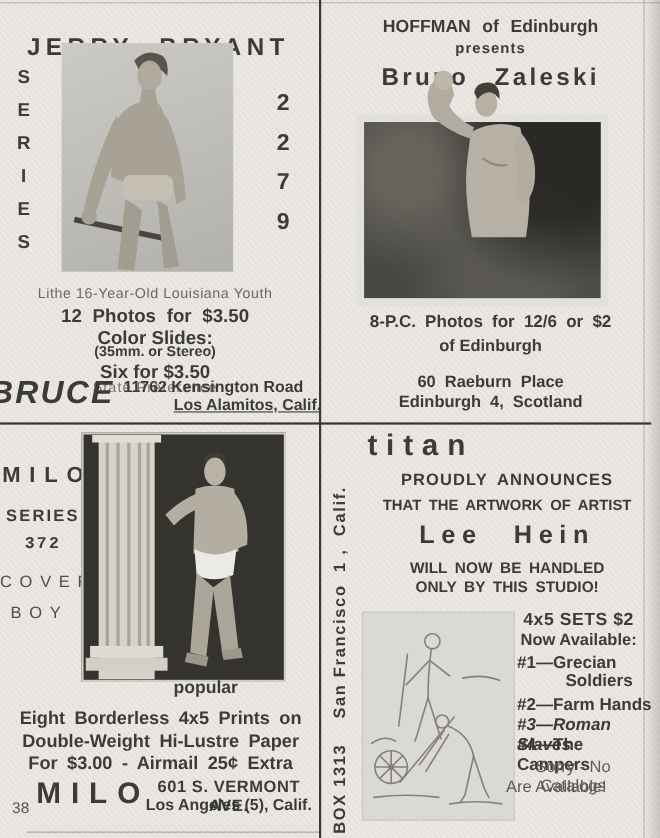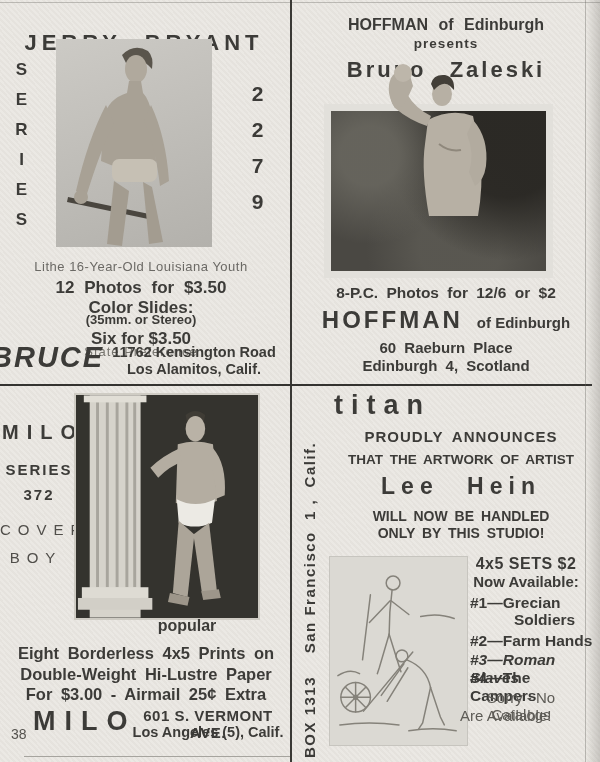--- a/index.html
+++ b/index.html
@@ -31,21 +31,21 @@
     background:linear-gradient(160deg,#cccac5,#b3b1ac);}
   .tl-photo svg{display:block;width:100%;height:100%;}
   .tl-caption{left:0;top:246px;width:282px;font-size:13px;color:#6b6965;letter-spacing:.5px;}
   .tl-o0{left:0;top:261px;width:282px;font-size:17px;word-spacing:5px;}
   .tl-o1{left:0;top:281px;width:282px;font-size:17px;}
   .tl-o2{left:0;top:299px;width:282px;font-size:13px;}
   .tl-o3{left:0;top:312px;width:282px;font-size:17px;}
   .tl-o4{left:0;top:331px;width:282px;font-size:13px;font-weight:400;color:#77756f;letter-spacing:1px;}
   .tl-studio{left:-9px;top:341px;font-size:29px;font-weight:700;font-style:italic;letter-spacing:2px;}
   .tl-addr1{left:96px;top:344px;width:196px;text-align:center;font-size:14.5px;}
-  .tl-addr2{left:96px;top:361px;width:196px;text-align:center;font-size:14.5px;}
+  .tl-addr2{left:96px;top:361px;width:196px;text-align:right;font-size:14.5px;text-decoration:underline;}
   
   .tr-h1{left:300px;top:16px;width:292px;font-size:16px;word-spacing:6px;}
   .tr-h2{left:300px;top:36px;width:292px;font-size:13.5px;letter-spacing:1px;}
   .tr-name{left:300px;top:57px;width:292px;font-size:22px;letter-spacing:3px;word-spacing:14px;}
   .tr-photo{left:324px;top:104px;width:229px;height:174px;margin:0;background:#e2e0db;
     box-sizing:border-box;padding:7px;}
   .tr-photo .dark{width:100%;height:100%;
     background:
       radial-gradient(circle at 18% 28%, rgba(108,106,98,.8) 0 14%, transparent 42%),
       radial-gradient(circle at 82% 18%, rgba(40,38,34,.9) 0 26%, transparent 55%),
@@ -58,21 +58,21 @@
   .tr-studio-line .big{font-size:24px;font-weight:700;letter-spacing:3px;}
   .tr-studio-line .small{font-size:15px;font-weight:700;}
   .tr-a1{left:300px;top:339px;width:292px;font-size:15px;word-spacing:4px;}
   .tr-a2{left:300px;top:357px;width:292px;font-size:15px;word-spacing:4px;}
   
   .bl-photo{left:74px;top:393px;width:186px;height:227px;margin:0;background:#34332e;
     border:2px solid #cfccc4;box-sizing:border-box;}
   .bl-photo svg{display:block;width:100%;height:100%;}
   .bl-milo{left:2px;top:421px;width:74px;font-size:20px;font-weight:700;letter-spacing:8px;text-align:center;}
   .bl-series{left:2px;top:461px;width:74px;font-size:15px;font-weight:700;letter-spacing:2px;text-align:center;}
-  .bl-372{left:2px;top:486px;width:74px;font-size:15px;font-weight:700;letter-spacing:2px;text-align:center;}
+  .bl-372{left:2px;top:486px;width:74px;font-size:15px;font-weight:700;letter-spacing:2px;text-align:center;font-family:Liberation Mono, monospace;}
   .bl-cover{left:0px;top:521px;width:72px;font-size:15px;letter-spacing:7px;text-align:center;color:#504e4a;}
   .bl-boy{left:0px;top:549px;width:72px;font-size:15px;letter-spacing:7px;text-align:center;color:#504e4a;}
   .bl-capline{left:0;top:617px;width:292px;display:flex;justify-content:center;align-items:baseline;gap:12px;padding-left:41px;}
   .bl-capline .pre{font-size:16px;font-weight:700;}
   .bl-capline .nm{font-size:18px;font-weight:700;letter-spacing:2.5px;}
   .bl-off0{left:0;top:644px;width:292px;font-size:16.5px;word-spacing:4px;}
   .bl-off1{left:0;top:665px;width:292px;font-size:16.5px;word-spacing:4px;}
   .bl-off2{left:0;top:685px;width:292px;font-size:16.5px;word-spacing:4px;}
   .bl-studio{left:33px;top:706px;font-size:27px;font-weight:700;letter-spacing:9px;}
   .bl-a1{left:126px;top:707px;width:164px;text-align:center;font-size:15px;letter-spacing:.5px;}
@@ -156,21 +156,20 @@
         <circle cx="72" cy="17" r="9" fill="#bdb6aa"></circle>
         <ellipse cx="111" cy="38" rx="10" ry="12" fill="#b7b0a4"></ellipse>
         <path d="M100,28 Q102,18 114,19 Q124,21 123,34 L119,30 Q112,24 103,34 Z" fill="#433f38"></path>
         <path d="M142,64 Q158,82 155,110 Q153,124 144,130 L138,116 Q144,98 136,78 Z" fill="#b2ab9f"></path>
         <path d="M108,88 Q118,96 130,94" stroke="#8f887c" stroke-width="2" fill="none"></path>
       </svg>
     </figure>
 
     <div class="abs ctr b tr-offer">8-P.C. Photos for 12/6 or $2</div>
     <div class="abs tr-studio-line">
-      <span class="big">HOFFMAN</span>
       <span class="small">of Edinburgh</span>
     </div>
     <div class="abs ctr b tr-a1">60 Raeburn Place</div>
     <div class="abs ctr b tr-a2">Edinburgh 4, Scotland</div>
   </section>
 
   <section>
     <div class="abs bl-milo">MILO</div>
     <div class="abs bl-series">SERIES</div>
     <div class="abs bl-372">372</div>

